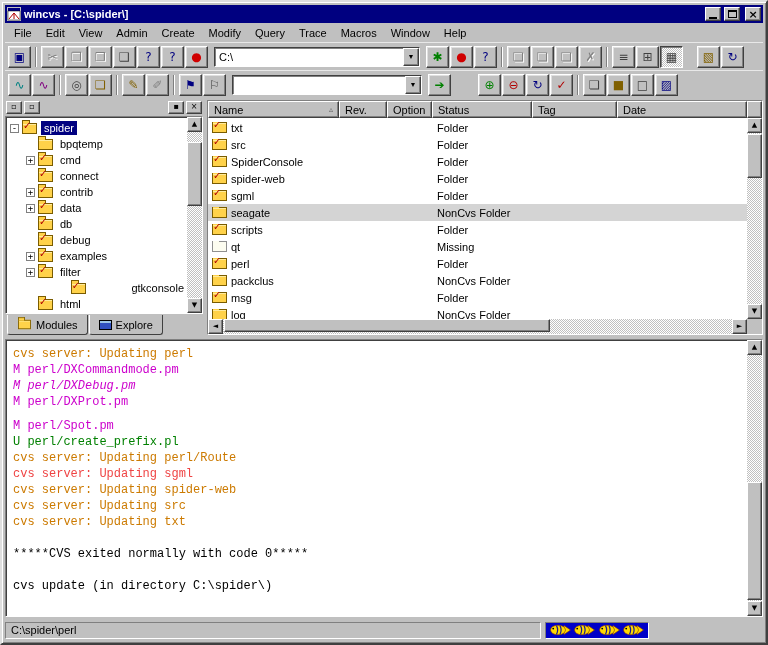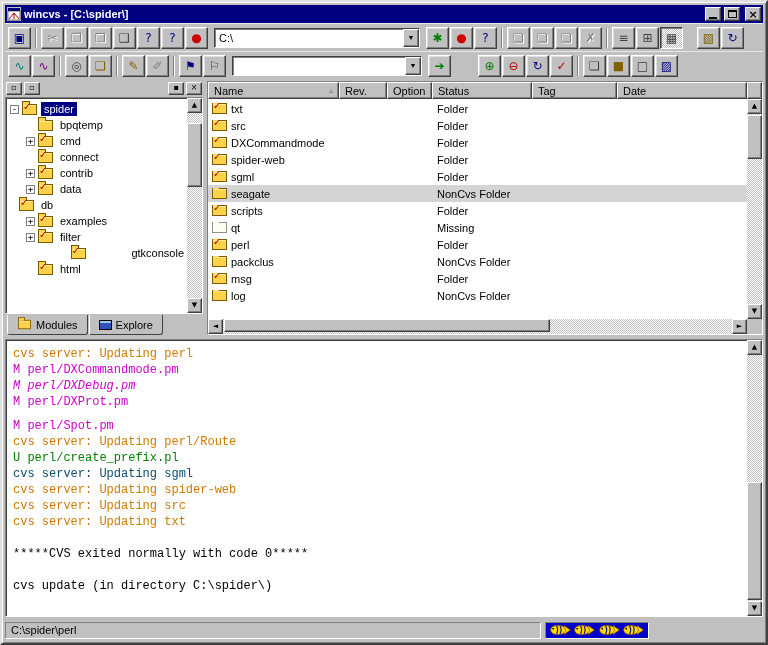--- a/index.html
+++ b/index.html
@@ -136,20 +136,33 @@
         <span class="glyph-min"></span>
       </button>
     <button class="cap-btn">
         <span class="glyph-max"></span>
       </button>
     <button class="cap-btn close">
         <span class="glyph-x">×</span>
       </button>
   </div>
 
+  <div class="menubar" id="menubar">
+      <span class="menu-item">File</span>
+      <span class="menu-item">Edit</span>
+      <span class="menu-item">View</span>
+      <span class="menu-item">Admin</span>
+      <span class="menu-item">Create</span>
+      <span class="menu-item">Modify</span>
+      <span class="menu-item">Query</span>
+      <span class="menu-item">Trace</span>
+      <span class="menu-item">Macros</span>
+      <span class="menu-item">Window</span>
+      <span class="menu-item">Help</span>
+    </div>
 
   <div class="toolbar" id="toolbar1">
       <button class="tb-btn">
         <span class="glyph" style="color: rgb(0, 0, 128);">▣</span>
       </button>
       <span class="tb-sep"></span>
       <button class="tb-btn disabled">
         <span class="glyph">✂</span>
       </button>
       <button class="tb-btn disabled">
@@ -325,24 +338,29 @@
             <div class="tree-row" style="padding-left: 19px;">
               <span class="expander">+</span>
               <span class="folder fc"></span>
               <span class="tree-label">contrib</span>
             </div>
             <div class="tree-row" style="padding-left: 19px;">
               <span class="expander">+</span>
               <span class="folder fc"></span>
               <span class="tree-label">data</span>
             </div>
-            <div class="tree-row" style="">
+            <div class="tree-row" style="padding-left: 19px;">
               <span class="expander-space"></span>
               <span class="folder fc"></span>
               <span class="tree-label">db</span>
+            </div>
+            <div class="tree-row" style="padding-left: 19px;">
+              <span class="expander-space"></span>
+              <span class="folder fc"></span>
+              <span class="tree-label">debug</span>
             </div>
             <div class="tree-row" style="padding-left: 19px;">
               <span class="expander">+</span>
               <span class="folder fc"></span>
               <span class="tree-label">examples</span>
             </div>
             <div class="tree-row" style="padding-left: 19px;">
               <span class="expander">+</span>
               <span class="folder fc"></span>
               <span class="tree-label">filter</span>
@@ -416,21 +434,21 @@
             </span>
             <span class="cell c-rev"></span>
             <span class="cell c-option"></span>
             <span class="cell c-status">Folder</span>
             <span class="cell c-tag"></span>
             <span class="cell c-date"></span>
           </div>
           <div class="lv-row">
             <span class="cell c-name">
               <span class="folder fc"></span>
-              <span class="fname">DXCommandmode</span>
+              <span class="fname">SpiderConsole</span>
             </span>
             <span class="cell c-rev"></span>
             <span class="cell c-option"></span>
             <span class="cell c-status">Folder</span>
             <span class="cell c-tag"></span>
             <span class="cell c-date"></span>
           </div>
           <div class="lv-row">
             <span class="cell c-name">
               <span class="folder fc"></span>
@@ -559,23 +577,23 @@
 
   <div class="hsplit"></div>
 
   <div class="console-box">
     <div class="console-text" id="console-text">
         <div class="console-line" style="color: rgb(204, 122, 0);">cvs server: Updating perl</div>
         <div class="console-line" style="color: rgb(204, 0, 204);">M perl/DXCommandmode.pm</div>
         <div class="console-line" style="color: rgb(204, 0, 204); font-style: italic;">M perl/DXDebug.pm</div>
         <div class="console-line" style="color: rgb(204, 0, 204);">M perl/DXProt.pm</div>
         <div class="console-line" style="color: rgb(204, 0, 204); margin-top: 8px;">M perl/Spot.pm</div>
+        <div class="console-line" style="color: rgb(0, 128, 0);">U perl/create_prefix.pl</div>
         <div class="console-line" style="color: rgb(204, 122, 0);">cvs server: Updating perl/Route</div>
-        <div class="console-line" style="color: rgb(0, 128, 0);">U perl/create_prefix.pl</div>
-        <div class="console-line" style="color: #0c4a6e;">cvs server: Updating sgml</div>
+        <div class="console-line" style="color: #ef4444;">cvs server: Updating sgml</div>
         <div class="console-line" style="color: rgb(204, 122, 0);">cvs server: Updating spider-web</div>
         <div class="console-line" style="color: rgb(204, 122, 0);">cvs server: Updating src</div>
         <div class="console-line" style="color: rgb(204, 122, 0);">cvs server: Updating txt</div>
         <div class="console-line" style="color: rgb(0, 0, 0);">&nbsp;</div>
         <div class="console-line" style="color: rgb(0, 0, 0);">*****CVS exited normally with code 0*****</div>
         <div class="console-line" style="color: rgb(0, 0, 0);">&nbsp;</div>
         <div class="console-line" style="color: rgb(0, 0, 0);">cvs update (in directory C:\spider\)</div>
       </div>
     <div class="vscroll">
       <button class="sb-btn">

